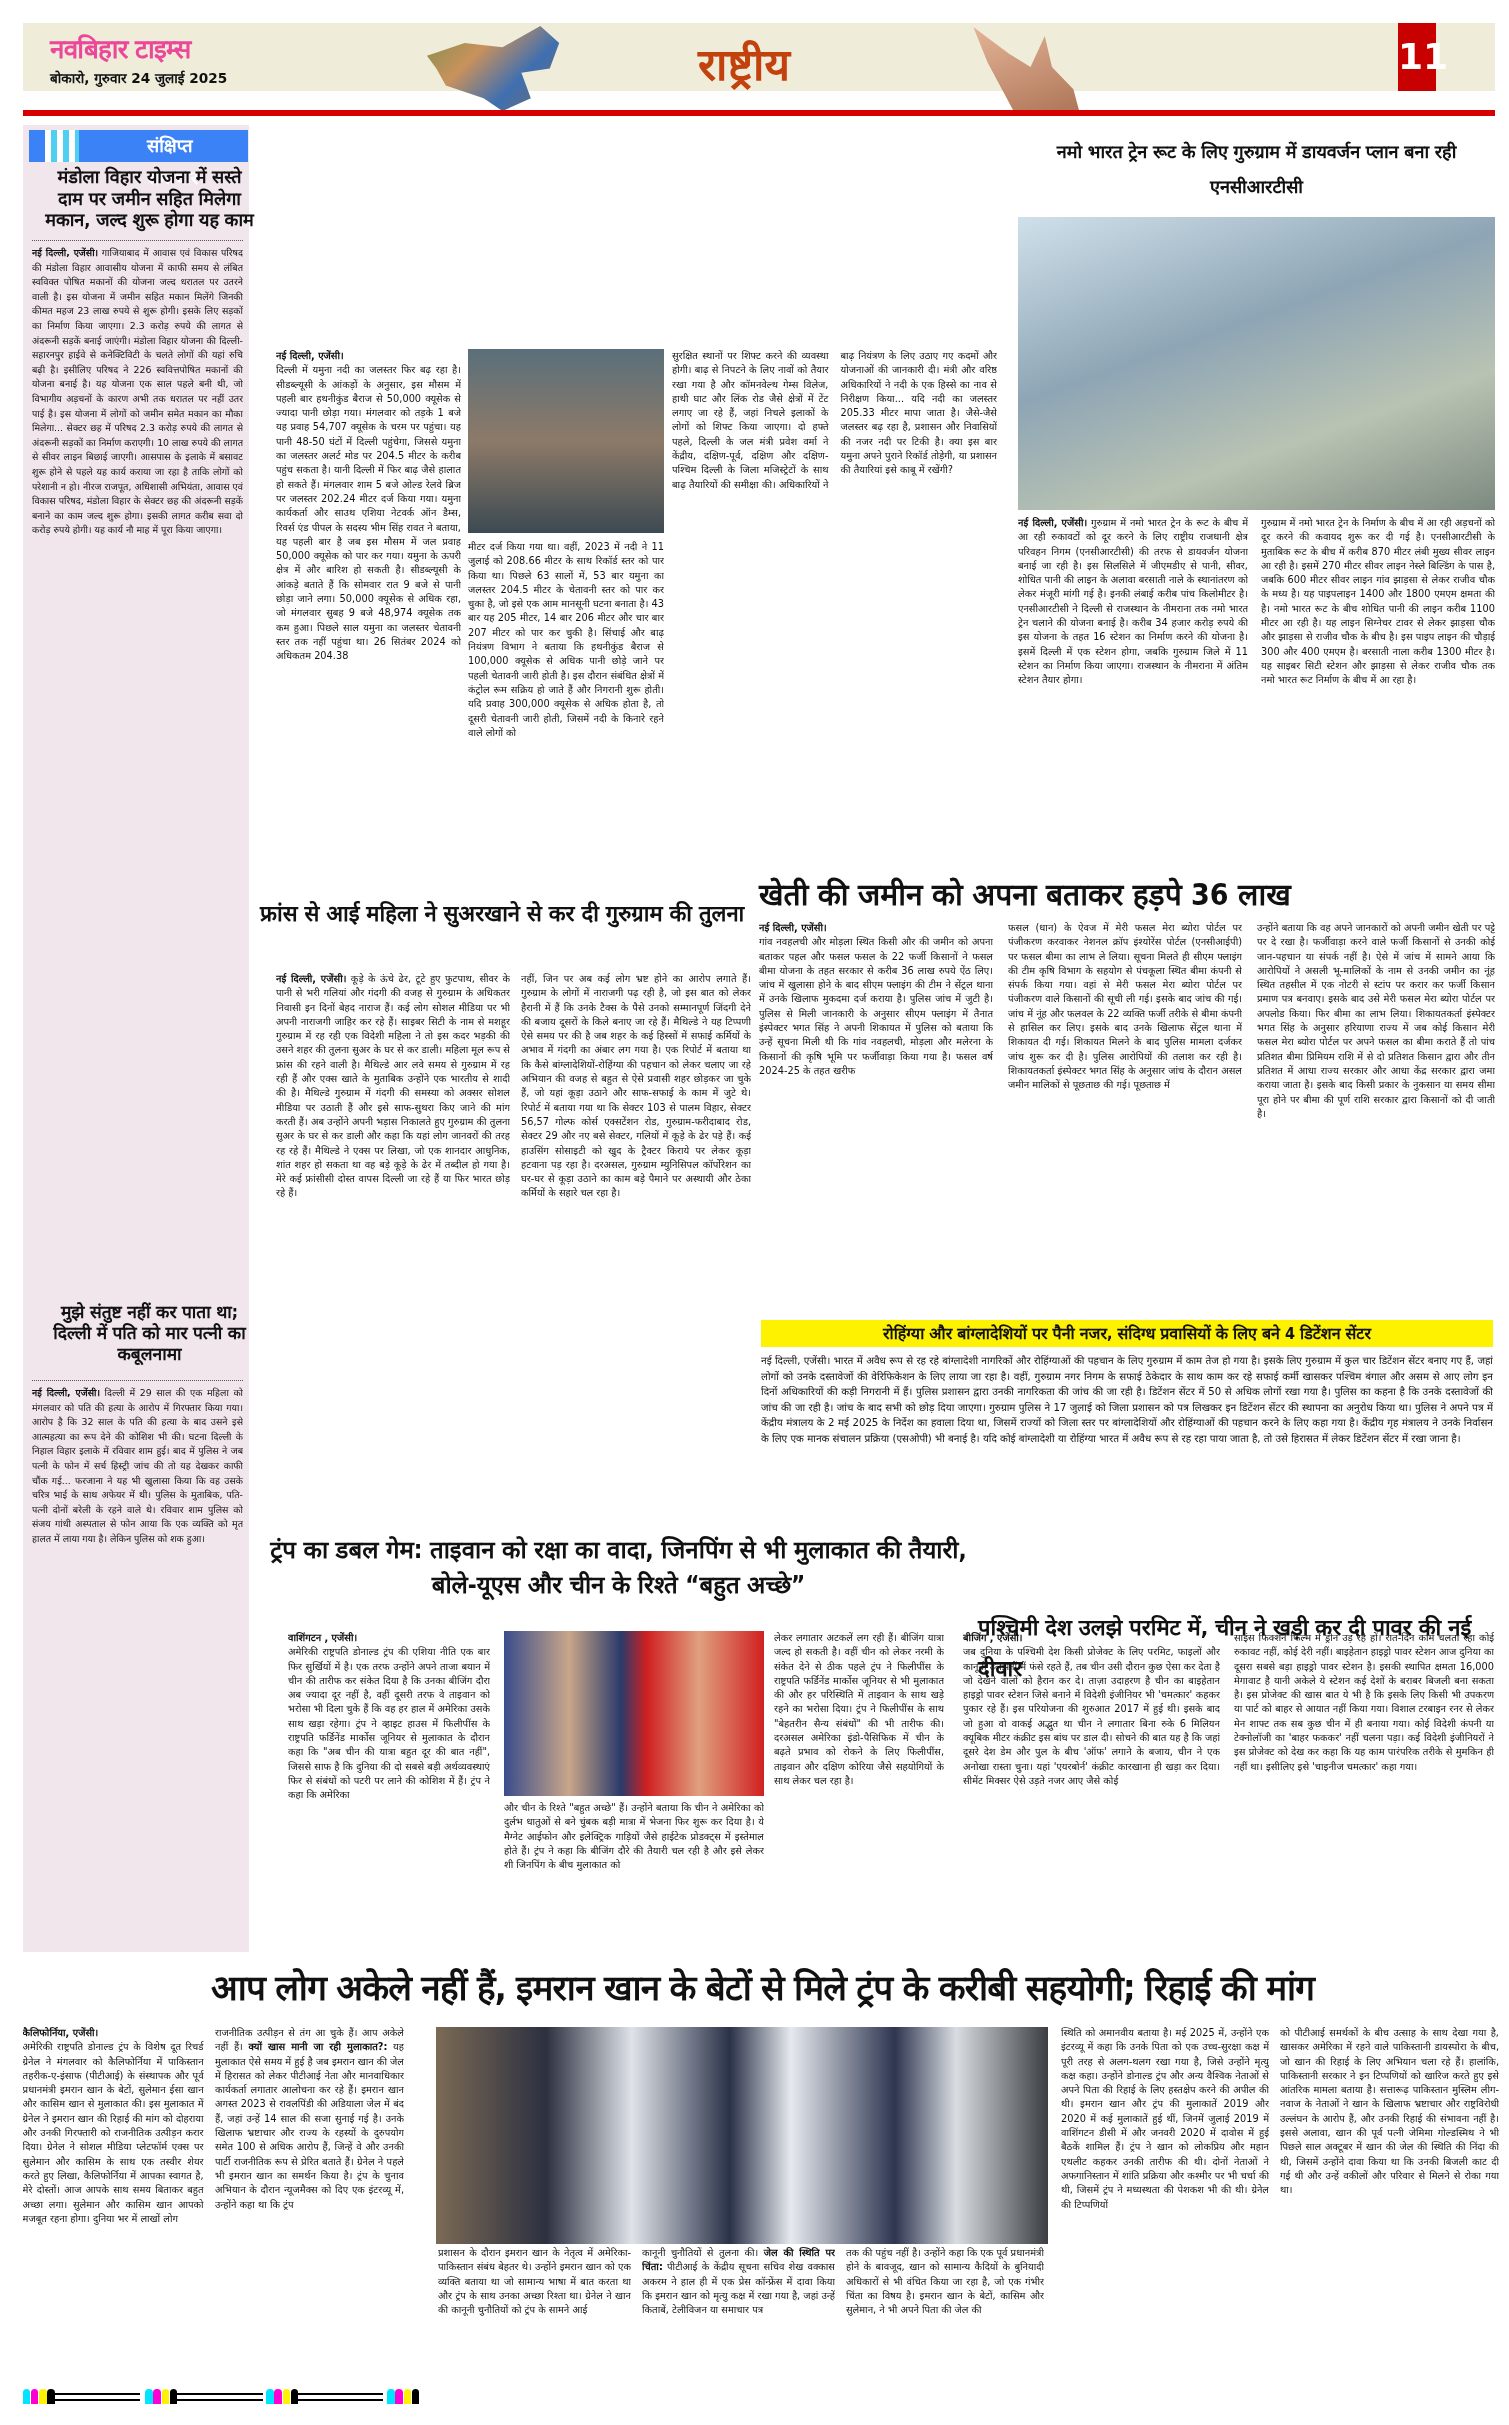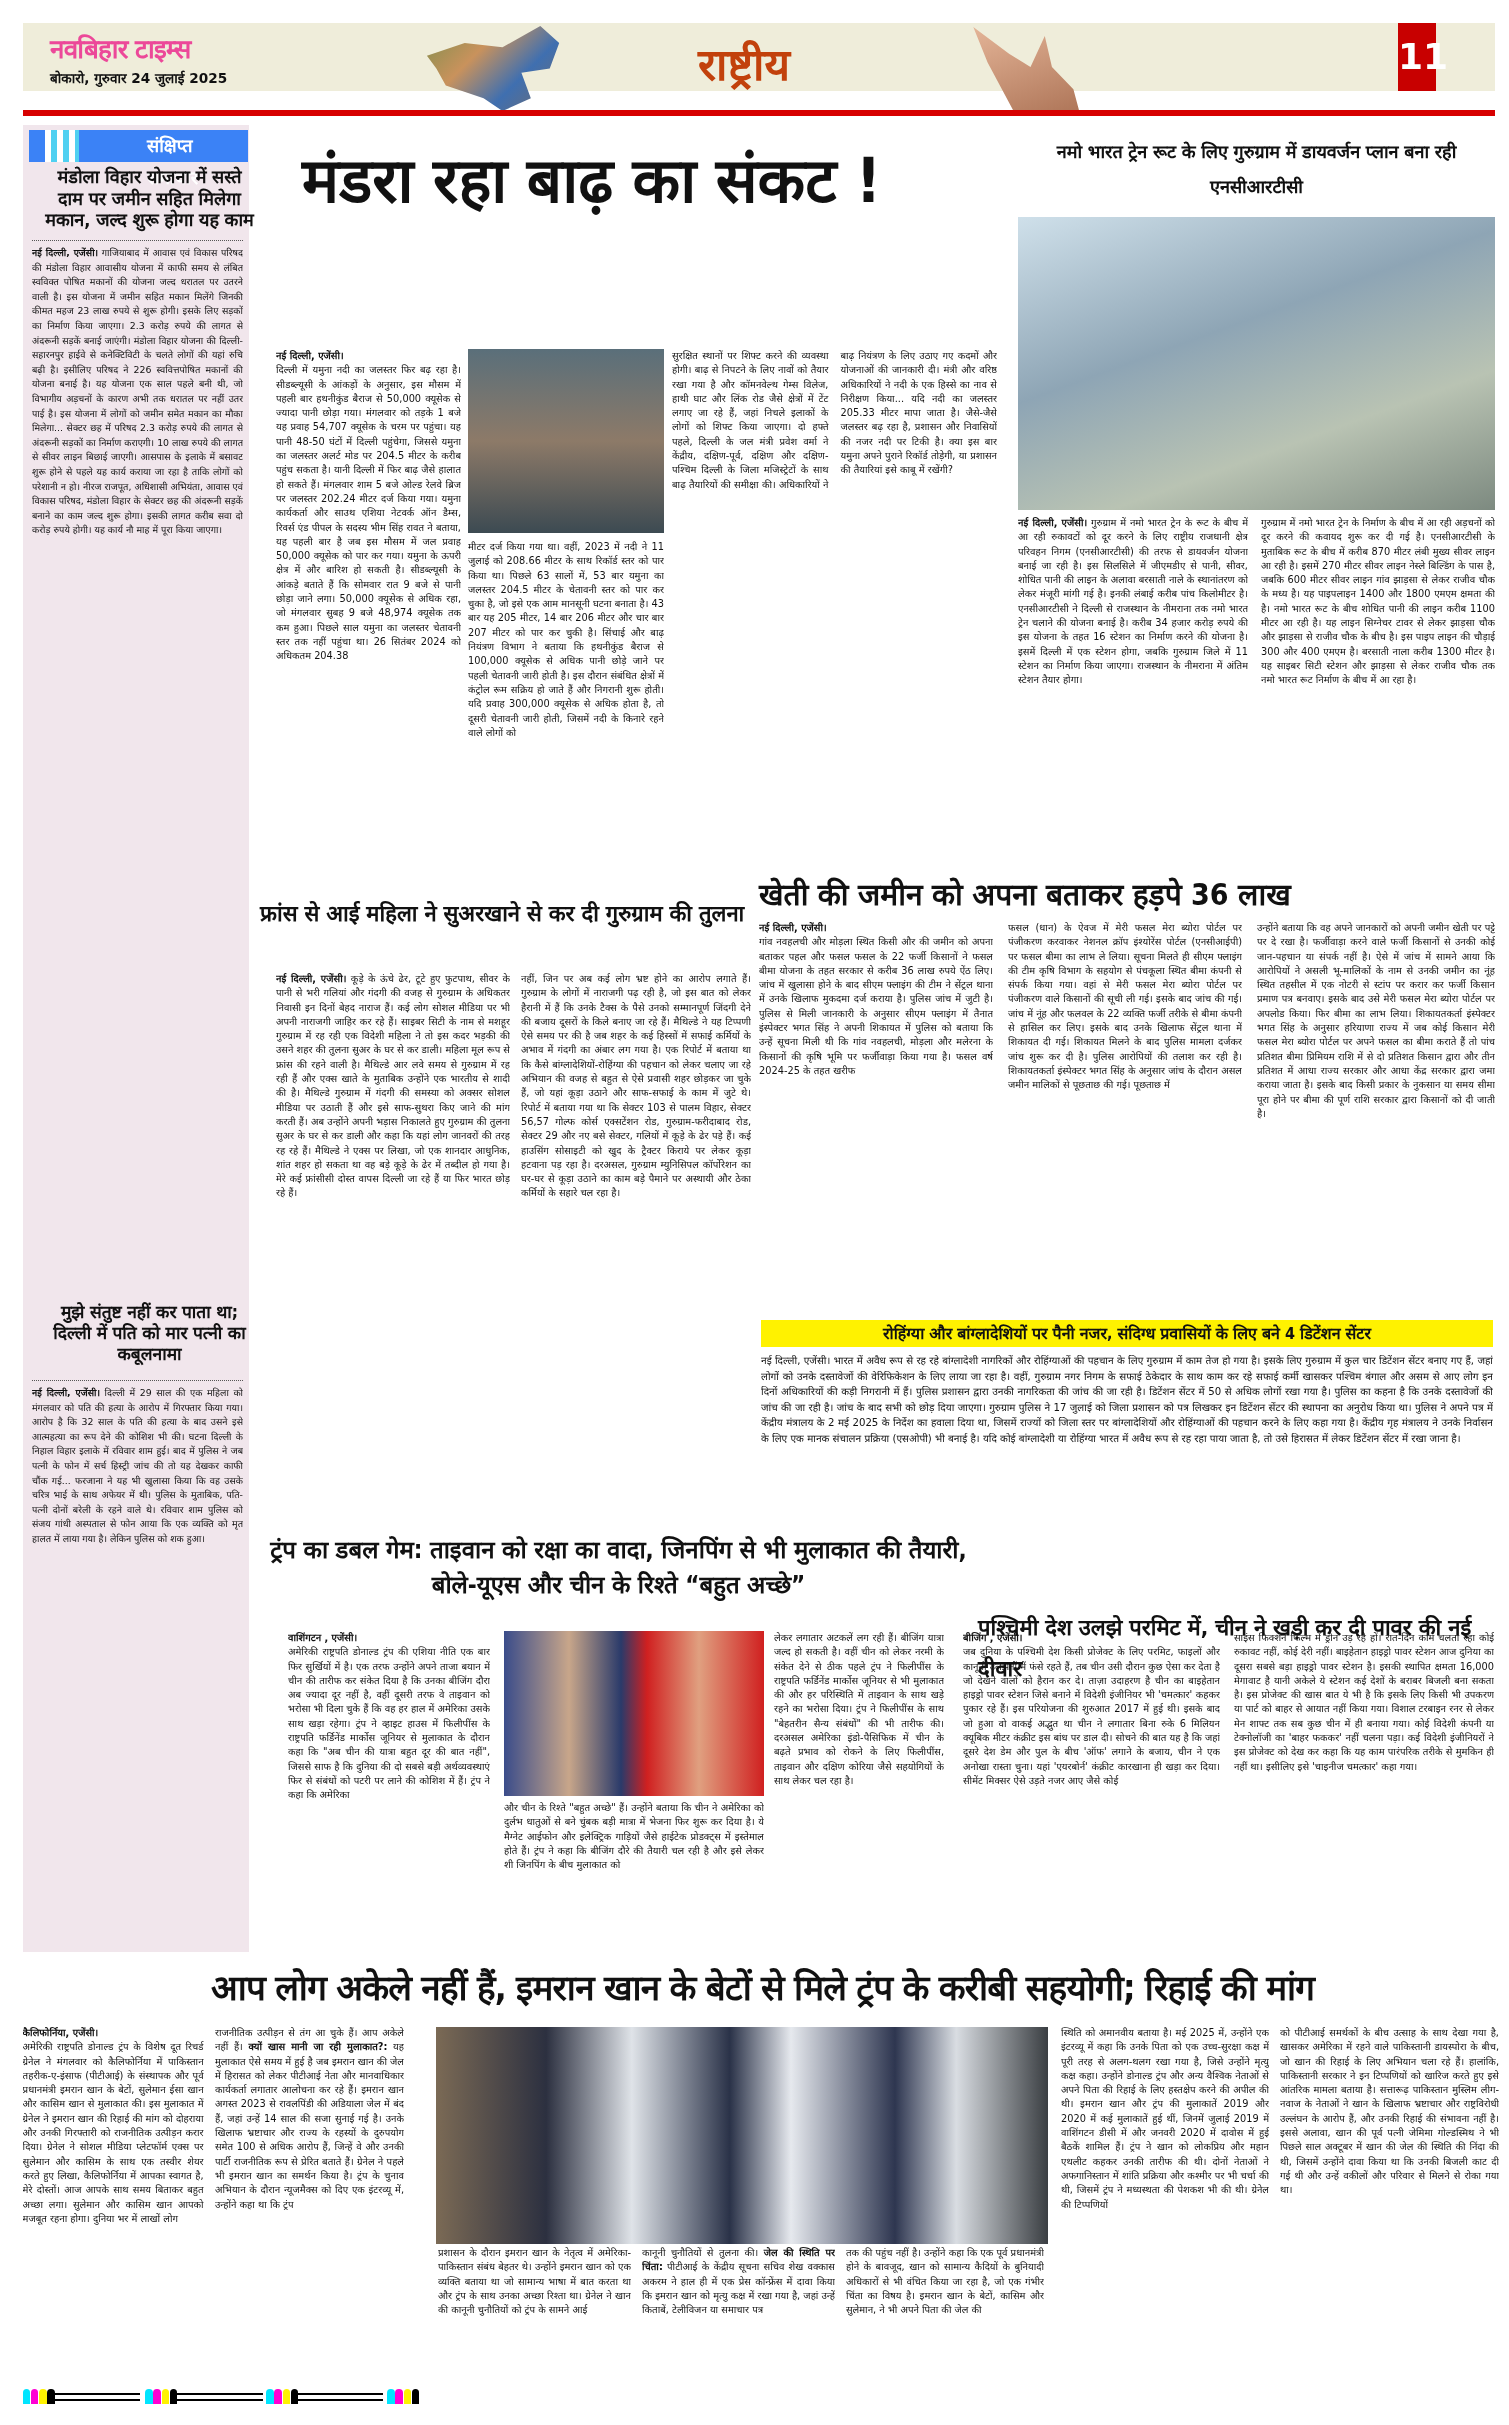--- a/index.html
+++ b/index.html
@@ -48,21 +48,20 @@
 <div class="abs brief-tag">संक्षिप्त समाचार</div>
 <div class="abs brief-bars"></div>
 <div class="abs hd sb-h" style="top:166px;font-size:18px">मंडोला विहार योजना में सस्ते दाम पर जमीन सहित मिलेगा मकान, जल्द शुरू होगा यह काम</div>
 <div class="abs dotrule" style="top:240px"></div>
 <div class="abs body sb-text" style="top:246px;height:936px;overflow:hidden;font-size:9.4px;line-height:14.6px"><span class="dateline">नई दिल्ली, एजेंसी।</span> <span>गाजियाबाद में आवास एवं विकास परिषद की मंडोला विहार आवासीय योजना में काफी समय से लंबित स्वविक्त पोषित मकानों की योजना जल्द धरातल पर उतरने वाली है। इस योजना में जमीन सहित मकान मिलेंगे जिनकी कीमत महज 23 लाख रुपये से शुरू होगी। इसके लिए सड़कों का निर्माण किया जाएगा। 2.3 करोड़ रुपये की लागत से अंदरूनी सड़कें बनाई जाएंगी। मंडोला विहार योजना की दिल्ली-सहारनपुर हाईवे से कनेक्टिविटी के चलते लोगों की यहां रुचि बढ़ी है। इसीलिए परिषद ने 226 स्ववित्तपोषित मकानों की योजना बनाई है। यह योजना एक साल पहले बनी थी, जो विभागीय अड़चनों के कारण अभी तक धरातल पर नहीं उतर पाई है। इस योजना में लोगों को जमीन समेत मकान का मौका मिलेगा... सेक्टर छह में परिषद 2.3 करोड़ रुपये की लागत से अंदरूनी सड़कों का निर्माण कराएगी। 10 लाख रुपये की लागत से सीवर लाइन बिछाई जाएगी। आसपास के इलाके में बसावट शुरू होने से पहले यह कार्य कराया जा रहा है ताकि लोगों को परेशानी न हो। नीरज राजपूत, अधिशासी अभियंता, आवास एवं विकास परिषद, मंडोला विहार के सेक्टर छह की अंदरूनी सड़कें बनाने का काम जल्द शुरू होगा। इसकी लागत करीब सवा दो करोड़ रुपये होगी। यह कार्य नौ माह में पूरा किया जाएगा।</span></div>
 <div class="abs hd sb-h" style="top:1302px;font-size:17.4px">मुझे संतुष्ट नहीं कर पाता था; दिल्ली में पति को मार पत्नी का कबूलनामा</div>
 <div class="abs dotrule" style="top:1380px"></div>
 <div class="abs body sb-text" style="top:1386px;height:562px;overflow:hidden;font-size:9.4px;line-height:14.6px"><span class="dateline">नई दिल्ली, एजेंसी।</span> <span>दिल्ली में 29 साल की एक महिला को मंगलवार को पति की हत्या के आरोप में गिरफ्तार किया गया। आरोप है कि 32 साल के पति की हत्या के बाद उसने इसे आत्महत्या का रूप देने की कोशिश भी की। घटना दिल्ली के निहाल विहार इलाके में रविवार शाम हुई। बाद में पुलिस ने जब पत्नी के फोन में सर्च हिस्ट्री जांच की तो यह देखकर काफी चौंक गई... फरजाना ने यह भी खुलासा किया कि वह उसके चरित्र भाई के साथ अफेयर में थी। पुलिस के मुताबिक, पति-पत्नी दोनों बरेली के रहने वाले थे। रविवार शाम पुलिस को संजय गांधी अस्पताल से फोन आया कि एक व्यक्ति को मृत हालत में लाया गया है। लेकिन पुलिस को शक हुआ।</span></div>
 
 <div class="abs hd" style="left:302px;top:147px;width:695px;font-size:62px;line-height:1.1">
-  <div>मंडरा रहा बाढ़ का संकट !</div>
 </div>
 <div class="abs body" style="left:276px;top:349px;width:185px;height:517px;overflow:hidden"><div class="dateline">नई दिल्ली, एजेंसी।</div><span>दिल्ली में यमुना नदी का जलस्तर फिर बढ़ रहा है। सीडब्ल्यूसी के आंकड़ों के अनुसार, इस मौसम में पहली बार हथनीकुंड बैराज से 50,000 क्यूसेक से ज्यादा पानी छोड़ा गया। मंगलवार को तड़के 1 बजे यह प्रवाह 54,707 क्यूसेक के चरम पर पहुंचा। यह पानी 48-50 घंटों में दिल्ली पहुंचेगा, जिससे यमुना का जलस्तर अलर्ट मोड पर 204.5 मीटर के करीब पहुंच सकता है। यानी दिल्ली में फिर बाढ़ जैसे हालात हो सकते हैं। मंगलवार शाम 5 बजे ओल्ड रेलवे ब्रिज पर जलस्तर 202.24 मीटर दर्ज किया गया। यमुना कार्यकर्ता और साउथ एशिया नेटवर्क ऑन डैम्स, रिवर्स एंड पीपल के सदस्य भीम सिंह रावत ने बताया, यह पहली बार है जब इस मौसम में जल प्रवाह 50,000 क्यूसेक को पार कर गया। यमुना के ऊपरी क्षेत्र में और बारिश हो सकती है। सीडब्ल्यूसी के आंकड़े बताते हैं कि सोमवार रात 9 बजे से पानी छोड़ा जाने लगा। 50,000 क्यूसेक से अधिक रहा, जो मंगलवार सुबह 9 बजे 48,974 क्यूसेक तक कम हुआ। पिछले साल यमुना का जलस्तर चेतावनी स्तर तक नहीं पहुंचा था। 26 सितंबर 2024 को अधिकतम 204.38</span></div>
 <div class="abs photo" style="left:468px;top:349px;width:196px;height:184px;background:linear-gradient(180deg,#5a6f7a,#8d7a68 50%,#3c4a52)"></div>
 <div class="abs body" style="left:468px;top:540px;width:196px;height:325px;overflow:hidden">मीटर दर्ज किया गया था। वहीं, 2023 में नदी ने 11 जुलाई को 208.66 मीटर के साथ रिकॉर्ड स्तर को पार किया था। पिछले 63 सालों में, 53 बार यमुना का जलस्तर 204.5 मीटर के चेतावनी स्तर को पार कर चुका है, जो इसे एक आम मानसूनी घटना बनाता है। 43 बार यह 205 मीटर, 14 बार 206 मीटर और चार बार 207 मीटर को पार कर चुकी है। सिंचाई और बाढ़ नियंत्रण विभाग ने बताया कि हथनीकुंड बैराज से 100,000 क्यूसेक से अधिक पानी छोड़े जाने पर पहली चेतावनी जारी होती है। इस दौरान संबंधित क्षेत्रों में कंट्रोल रूम सक्रिय हो जाते हैं और निगरानी शुरू होती। यदि प्रवाह 300,000 क्यूसेक से अधिक होता है, तो दूसरी चेतावनी जारी होती, जिसमें नदी के किनारे रहने वाले लोगों को</div>
 <div class="abs body" style="left:672px;top:349px;width:325px;height:517px;overflow:hidden;column-count:2;column-gap:12px">सुरक्षित स्थानों पर शिफ्ट करने की व्यवस्था होगी। बाढ़ से निपटने के लिए नावों को तैयार रखा गया है और कॉमनवेल्थ गेम्स विलेज, हाथी घाट और लिंक रोड जैसे क्षेत्रों में टेंट लगाए जा रहे हैं, जहां निचले इलाकों के लोगों को शिफ्ट किया जाएगा। दो हफ्ते पहले, दिल्ली के जल मंत्री प्रवेश वर्मा ने केंद्रीय, दक्षिण-पूर्व, दक्षिण और दक्षिण-पश्चिम दिल्ली के जिला मजिस्ट्रेटों के साथ बाढ़ तैयारियों की समीक्षा की। अधिकारियों ने बाढ़ नियंत्रण के लिए उठाए गए कदमों और योजनाओं की जानकारी दी। मंत्री और वरिष्ठ अधिकारियों ने नदी के एक हिस्से का नाव से निरीक्षण किया... यदि नदी का जलस्तर 205.33 मीटर मापा जाता है। जैसे-जैसे जलस्तर बढ़ रहा है, प्रशासन और निवासियों की नजर नदी पर टिकी है। क्या इस बार यमुना अपने पुराने रिकॉर्ड तोड़ेगी, या प्रशासन की तैयारियां इसे काबू में रखेंगी?</div>
 
 <div class="abs hd" style="left:1015px;top:134px;width:483px;font-size:18px;text-align:center;line-height:35px">नमो भारत ट्रेन रूट के लिए गुरुग्राम में डायवर्जन प्लान बना रही एनसीआरटीसी</div>
 <div class="abs photo" style="left:1018px;top:217px;width:477px;height:293px;background:linear-gradient(160deg,#cfe0ea,#8ea5b5 40%,#b9c3b3 70%,#7d8a80)"></div>
 <div class="abs body" style="left:1018px;top:516px;width:230px;height:343px;overflow:hidden"><span class="dateline">नई दिल्ली, एजेंसी।</span> <span>गुरुग्राम में नमो भारत ट्रेन के रूट के बीच में आ रही रुकावटों को दूर करने के लिए राष्ट्रीय राजधानी क्षेत्र परिवहन निगम (एनसीआरटीसी) की तरफ से डायवर्जन योजना बनाई जा रही है। इस सिलसिले में जीएमडीए से पानी, सीवर, शोधित पानी की लाइन के अलावा बरसाती नाले के स्थानांतरण को लेकर मंजूरी मांगी गई है। इनकी लंबाई करीब पांच किलोमीटर है। एनसीआरटीसी ने दिल्ली से राजस्थान के नीमराना तक नमो भारत ट्रेन चलाने की योजना बनाई है। करीब 34 हजार करोड़ रुपये की इस योजना के तहत 16 स्टेशन का निर्माण करने की योजना है। इसमें दिल्ली में एक स्टेशन होगा, जबकि गुरुग्राम जिले में 11 स्टेशन का निर्माण किया जाएगा। राजस्थान के नीमराना में अंतिम स्टेशन तैयार होगा।</span></div>
 <div class="abs body" style="left:1261px;top:516px;width:234px;height:343px;overflow:hidden">गुरुग्राम में नमो भारत ट्रेन के निर्माण के बीच में आ रही अड़चनों को दूर करने की कवायद शुरू कर दी गई है। एनसीआरटीसी के मुताबिक रूट के बीच में करीब 870 मीटर लंबी मुख्य सीवर लाइन आ रही है। इसमें 270 मीटर सीवर लाइन नेस्ले बिल्डिंग के पास है, जबकि 600 मीटर सीवर लाइन गांव झाड़सा से लेकर राजीव चौक के मध्य है। यह पाइपलाइन 1400 और 1800 एमएम क्षमता की है। नमो भारत रूट के बीच शोधित पानी की लाइन करीब 1100 मीटर आ रही है। यह लाइन सिग्नेचर टावर से लेकर झाड़सा चौक और झाड़सा से राजीव चौक के बीच है। इस पाइप लाइन की चौड़ाई 300 और 400 एमएम है। बरसाती नाला करीब 1300 मीटर है। यह साइबर सिटी स्टेशन और झाड़सा से लेकर राजीव चौक तक नमो भारत रूट निर्माण के बीच में आ रहा है।</div>

